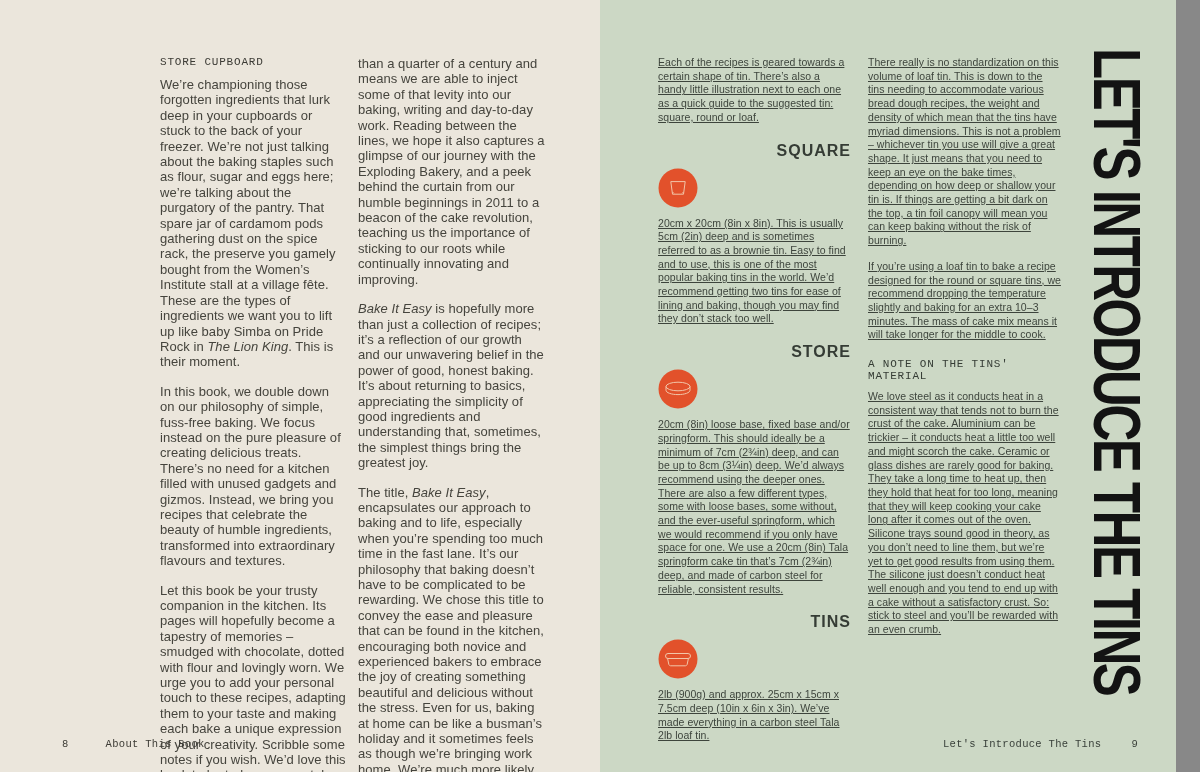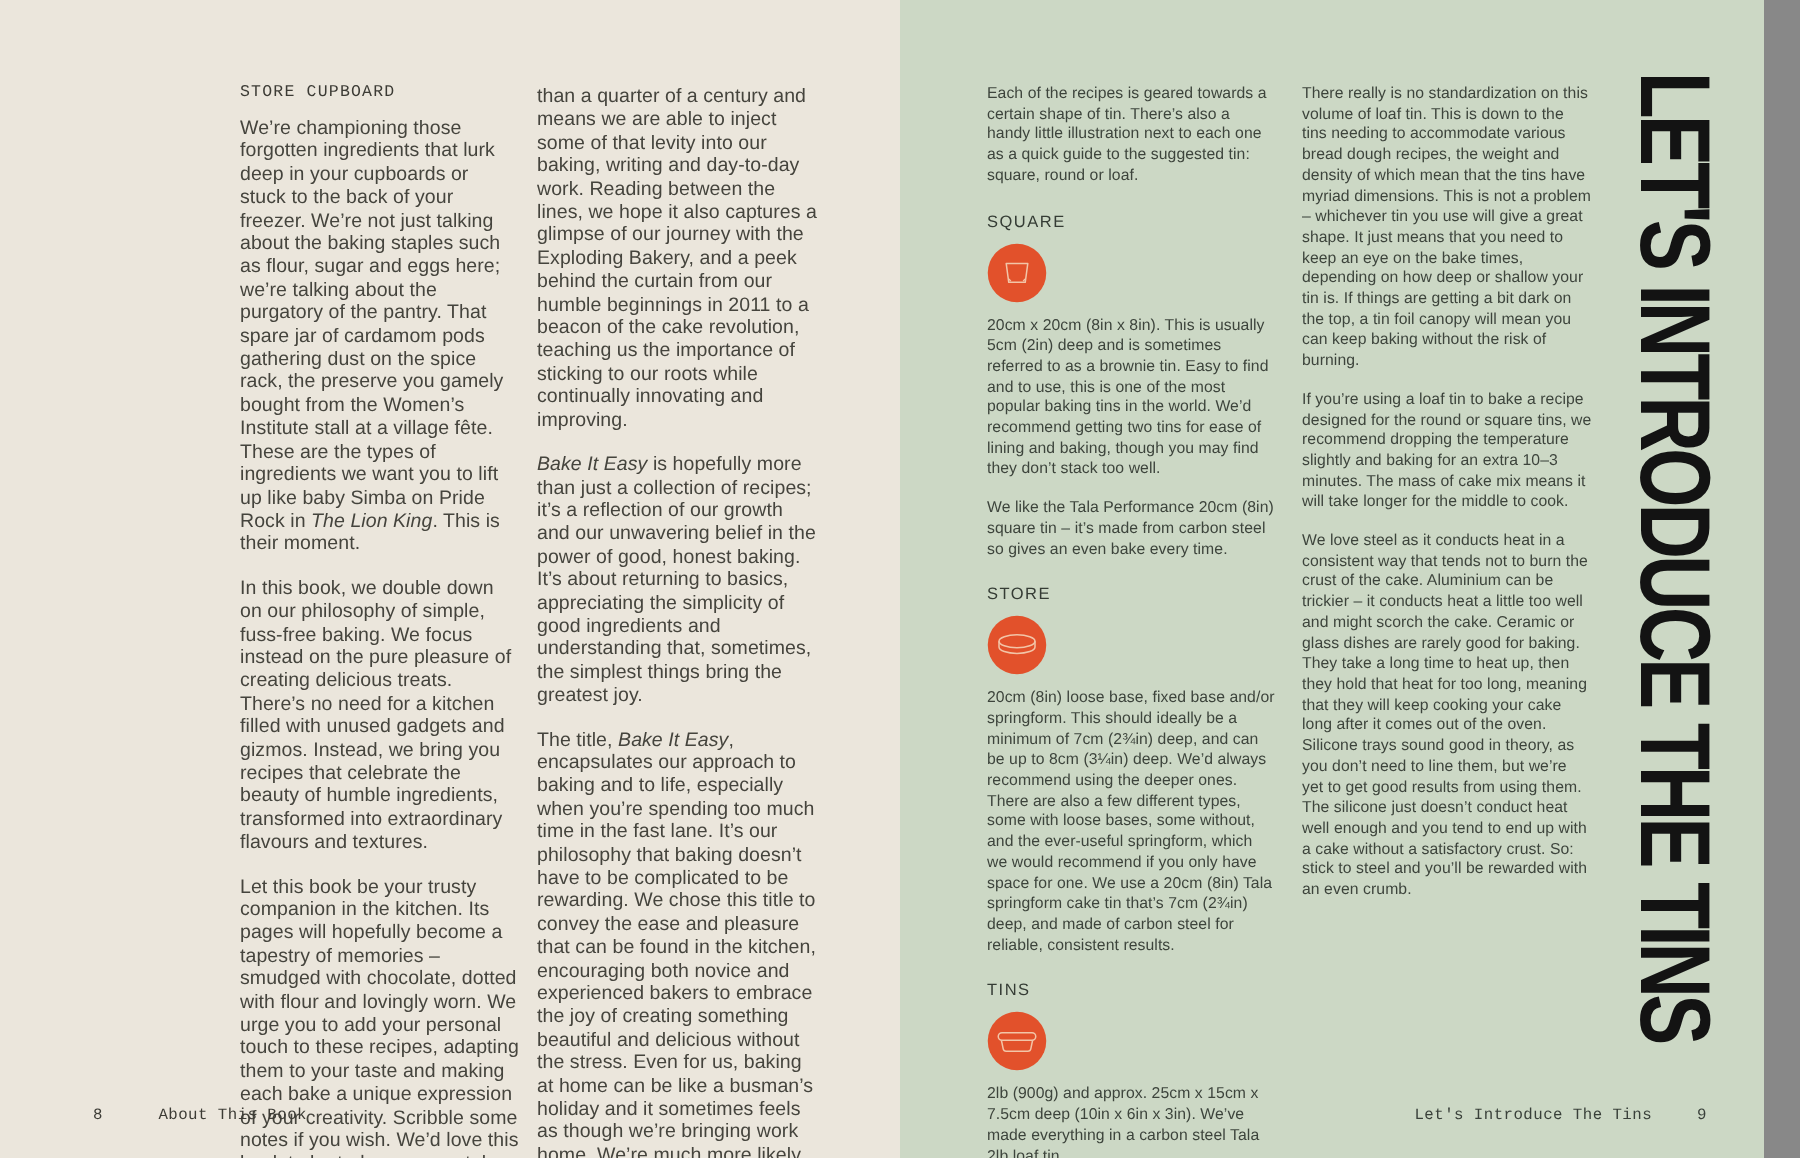--- a/index.html
+++ b/index.html
@@ -11,32 +11,32 @@
   .page-left  { left:0;   background:#ebe6dc; color:#45443d; }
   .page-right { left:600px; background:#ccd8c5; color:#3d443c; }
 
   .col { position:absolute; top:56px; }
   .col-l1 { left:160px; width:186px; }
   .col-l2 { left:358px; width:189px; }
   .col-r1 { left:58px;  width:193px; }
   .col-r2 { left:268px; width:193px; }
 
   p.body { margin:0 0 14px; font-size:13px; line-height:15.4px; letter-spacing:0.05px; }
-  .page-right p.body { font-size:10.5px; line-height:13.7px; margin:0 0 12px; }
+  .page-right p.body { font-size:10.5px; line-height:13.7px; margin:0 0 12px;text-decoration:underline; }
   p.body i { font-style:italic; }
 
   .mono-heading {
     font-family:"Liberation Mono", monospace; font-weight:400;
     font-size:11px; letter-spacing:0.8px; margin:0 0 9px; color:#3c3b35;
   }
   .note-heading { margin:16px 0 8px; color:#353c35; }
 
   .tin-heading {
-    font-size:11px; font-weight:400; letter-spacing:1px;
-    margin:17px 0 8px; color:#353c35;
+    font-size:16px; font-weight:700; letter-spacing:1px;
+    margin:17px 0 8px; color:#353c35;text-align:right;
   }
   .tin-icon { width:40px; height:40px; margin:0 0 9px; }
   .tin-icon svg { display:block; }
 
   .vertical-title {
     position:absolute; top:48px; right:50px;
     writing-mode:vertical-rl; line-height:1; white-space:nowrap;
     font-weight:700; font-size:51px; letter-spacing:-2.5px;
     color:#131313;
     transform:scaleX(1.3); transform-origin:100% 0;
@@ -81,21 +81,20 @@
       <div>
         <h4 class="tin-heading">SQUARE</h4>
         <div class="tin-icon">
           <svg width="40" height="40" viewBox="0 0 40 40">
             <circle cx="20" cy="20" r="19.5" fill="#e2512b"></circle>
             <path d="M12.8 13.6 h14.4 l-1.7 12.6 h-11 z" fill="none" stroke="#f2c5a8" stroke-width="1" stroke-linejoin="round"></path>
             <path d="M14.6 24 l1.3 1.4 M25.4 24 l-1.3 1.4" fill="none" stroke="#f2c5a8" stroke-width="0.9"></path>
           </svg>
         </div>
         <p class="body">20cm x 20cm (8in x 8in). This is usually 5cm (2in) deep and is sometimes referred to as a brownie tin. Easy to find and to use, this is one of the most popular baking tins in the world. We’d recommend getting two tins for ease of lining and baking, though you may find they don’t stack too well.</p>
-        <p class="body">We like the Tala Performance 20cm (8in) square tin – it’s made from carbon steel so gives an even bake every time.</p>
       </div>
 
       <div>
         <h4 class="tin-heading">STORE</h4>
         <div class="tin-icon">
           <svg width="40" height="40" viewBox="0 0 40 40">
             <circle cx="20" cy="20" r="19.5" fill="#e2512b"></circle>
             <ellipse cx="20" cy="17.5" rx="12" ry="4.3" fill="none" stroke="#f2c5a8" stroke-width="1"></ellipse>
             <path d="M8 17.5 v3.8 c0 2.4 5.4 4.3 12 4.3 s12 -1.9 12 -4.3 v-3.8" fill="none" stroke="#f2c5a8" stroke-width="1"></path>
           </svg>
@@ -112,20 +111,21 @@
             <path d="M9.6 19.5 l1.2 5.8 c0.2 0.9 1 1.5 1.9 1.5 h14.6 c0.9 0 1.7 -0.6 1.9 -1.5 l1.2 -5.8" fill="none" stroke="#f2c5a8" stroke-width="1" stroke-linejoin="round"></path>
           </svg>
         </div>
         <p class="body">2lb (900g) and approx. 25cm x 15cm x 7.5cm deep (10in x 6in x 3in). We’ve made everything in a carbon steel Tala 2lb loaf tin.</p>
       </div>
     </div>
 
     <div class="col col-r2">
       <p class="body">There really is no standardization on this volume of loaf tin. This is down to the tins needing to accommodate various bread dough recipes, the weight and density of which mean that the tins have myriad dimensions. This is not a problem – whichever tin you use will give a great shape. It just means that you need to keep an eye on the bake times, depending on how deep or shallow your tin is. If things are getting a bit dark on the top, a tin foil canopy will mean you can keep baking without the risk of burning.</p>
       <p class="body">If you’re using a loaf tin to bake a recipe designed for the round or square tins, we recommend dropping the temperature slightly and baking for an extra 10–3 minutes. The mass of cake mix means it will take longer for the middle to cook.</p>
+      <h4 class="mono-heading note-heading">A NOTE ON THE TINS' MATERIAL</h4>
       <p class="body">We love steel as it conducts heat in a consistent way that tends not to burn the crust of the cake. Aluminium can be trickier – it conducts heat a little too well and might scorch the cake. Ceramic or glass dishes are rarely good for baking. They take a long time to heat up, then they hold that heat for too long, meaning that they will keep cooking your cake long after it comes out of the oven. Silicone trays sound good in theory, as you don’t need to line them, but we’re yet to get good results from using them. The silicone just doesn’t conduct heat well enough and you tend to end up with a cake without a satisfactory crust. So: stick to steel and you’ll be rewarded with an even crumb.</p>
     </div>
 
     <div class="vertical-title">LET'S INTRODUCE THE TINS</div>
 
     <footer class="footer footer-right">
       <span>Let's Introduce The Tins</span>
       <span>9</span>
     </footer>
   </section>

